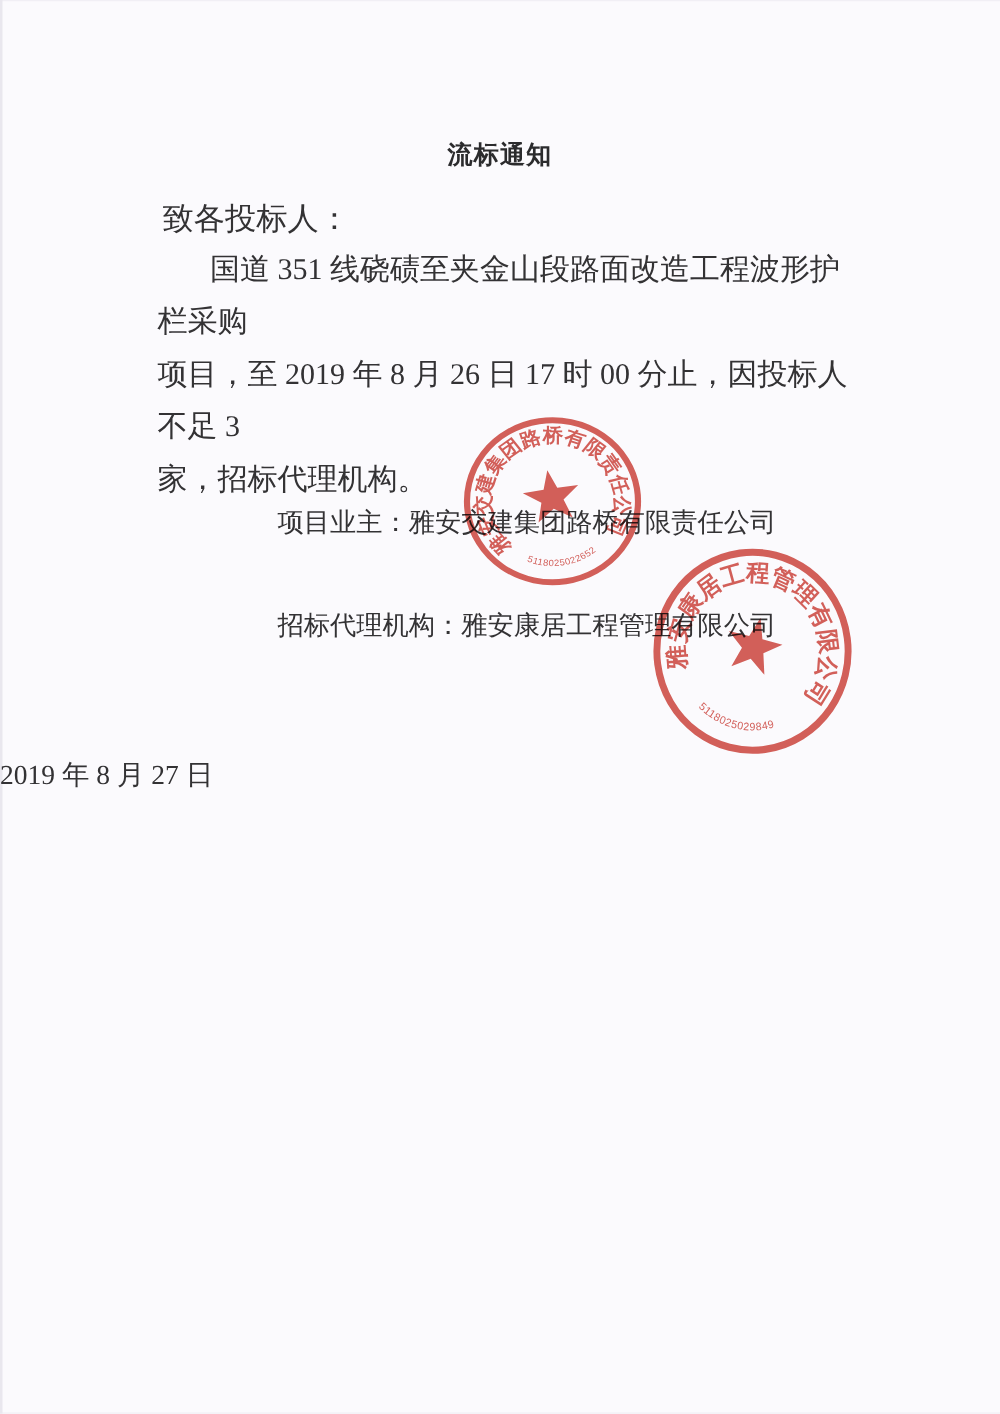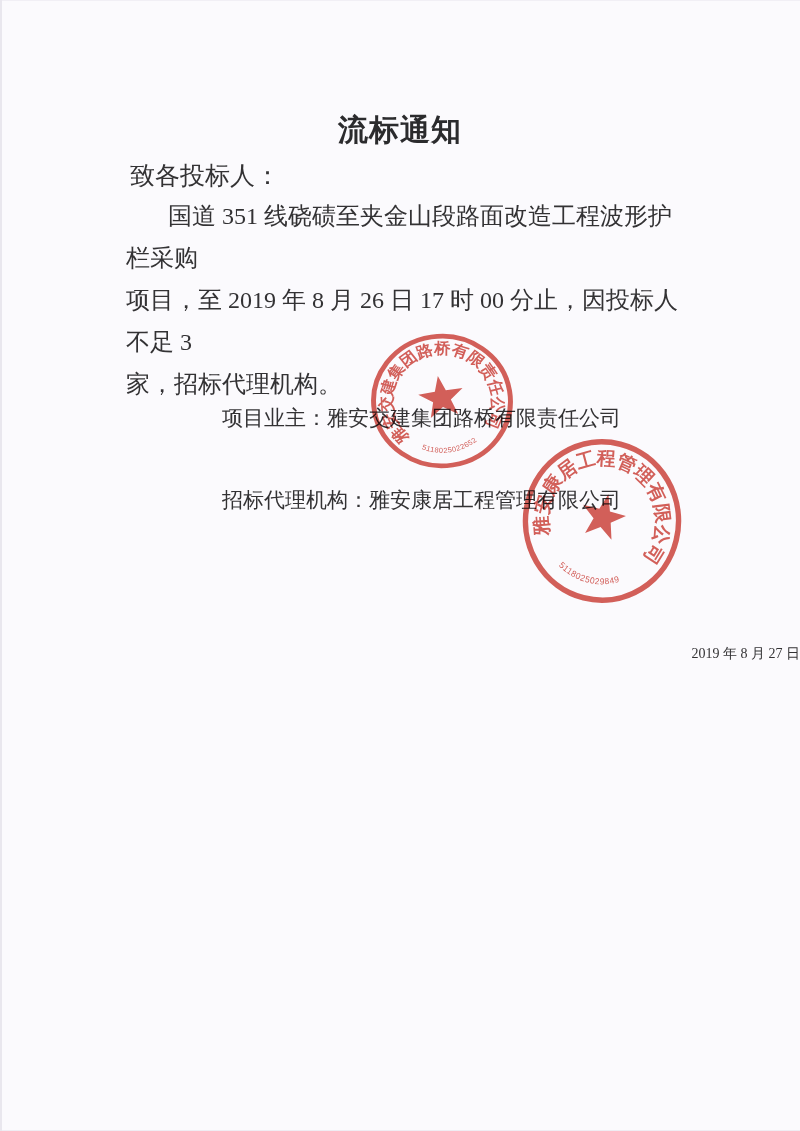--- a/index.html
+++ b/index.html
@@ -12,41 +12,41 @@
     position:relative;
     width:800px;height:1131px;
     background:#fbfafd;
     overflow:hidden;
     box-shadow:inset 2px 0 0 #e9e7ee, inset 0 1px 0 #f1eff5, inset 0 -1px 0 #efedf3;
     color:#333234;
   }
   .title{
     position:absolute;left:0;top:110px;width:800px;
     text-align:center;
-    font-size:30px;font-weight:700;letter-spacing:1px;color:#2b2b2d;
+    font-size:20px;font-weight:700;letter-spacing:1px;color:#2b2b2d;
   }
   .salutation{
     position:absolute;left:130px;top:161px;
     font-size:25px;line-height:1.2;
   }
   .body-block{
     position:absolute;left:126px;top:195px;width:560px;
     font-size:24px;
   }
   .body-block p{margin:0;line-height:42px;}
   .body-block p.first{ text-indent:42px;}
   .sig-line{
     position:absolute;left:202px;
     font-size:21px;line-height:1.2;white-space:nowrap;margin-left:20px;
   }
   .sig-owner{top:406px;}
   .sig-agency{top:488px;}
   .date-line{
-    position:absolute;left:0;top:645px;width:800px;
-    text-align:right;font-size:14px;
+    position:absolute;left:0;top:605px;width:800px;
+    text-align:left;font-size:22px;
   }
   .seal{
     position:absolute;
     mix-blend-mode:multiply;
     opacity:0.84;
   }
   .seal-owner{left:366px;top:329px;width:152px;height:144px;}
   .seal-agency{left:517px;top:433px;width:170px;height:176px;}
   .seal text{
     font-family:"Liberation Serif","DejaVu Serif",serif;

